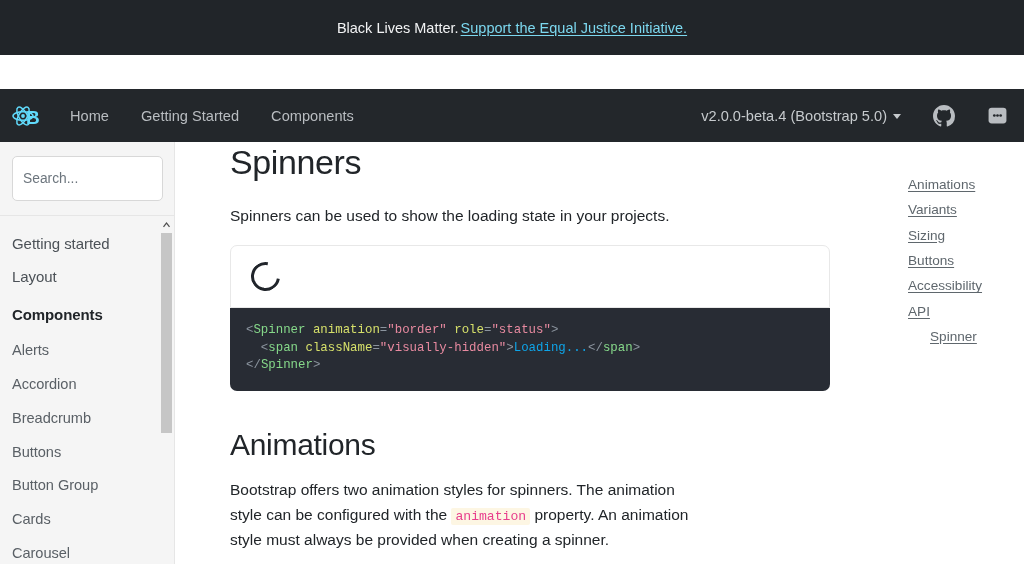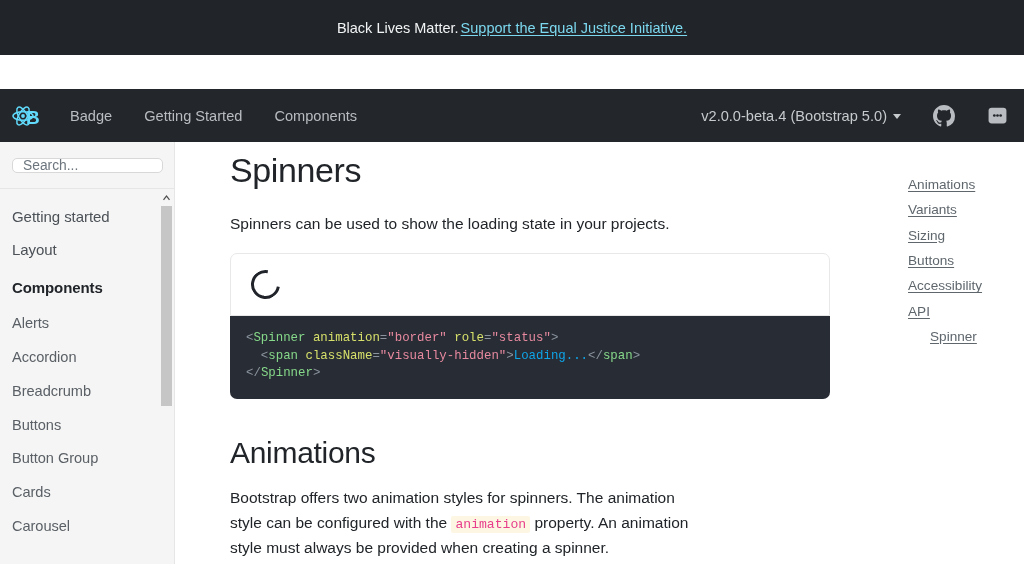--- a/index.html
+++ b/index.html
@@ -93,21 +93,21 @@
     flex: 0 0 175px;
     background: #f5f5f5;
     border-right: 1px solid #e6e6e6;
     display: flex;
     flex-direction: column;
     position: relative;
   }
   .search-wrap { padding: 14px 12px 14px 12px; }
   #search-input {
     width: 151px;
-    height: 15px;
+    height: 45px;
     border: 1px solid #d8d8d8;
     border-radius: 5px;
     background: #fff;
     padding: 0 10px;
     font-size: 13.8px;
     font-family: "Liberation Sans", sans-serif;
     color: #3a3a3a;
     outline: none;
   }
   #search-input::placeholder { color: #6c757d; }
@@ -171,21 +171,21 @@
     flex: 1;
     padding: 0 0 0 55px;
     overflow: hidden;
     position: relative;
   }
   h1.page-title {
     font-size: 34px;
     font-weight: 400;
     color: #212529;
     letter-spacing: -0.4px;
-    margin-top: 8px;
+    margin-top: 0;
     line-height: 1.2;
   }
   p.lead {
     font-size: 15.5px;
     color: #212529;
     margin-top: 21px;
     line-height: 1.5;
   }
 
   
@@ -283,21 +283,21 @@
       <g fill="none" stroke="#61dafb" stroke-width="1.5">
         <ellipse cx="11" cy="14" rx="10" ry="4.2"></ellipse>
         <ellipse cx="11" cy="14" rx="10" ry="4.2" transform="rotate(60 11 14)"></ellipse>
         <ellipse cx="11" cy="14" rx="10" ry="4.2" transform="rotate(120 11 14)"></ellipse>
       </g>
       <circle cx="11" cy="14" r="1.9" fill="#61dafb"></circle>
       <text x="14" y="22" font-family="Liberation Sans, sans-serif" font-size="19" font-weight="700" fill="#61dafb">B</text>
     </svg>
   </div>
   <div class="nav-links">
-    <a>Badge</a>
+    <a>Home</a>
     <a>Getting Started</a>
     <a>Components</a>
   </div>
   <div class="nav-right">
     <div class="version-select">
       <span>v2.0.0-beta.4 (Bootstrap 5.0)</span>
       <span class="caret"></span>
     </div>
     <a class="nav-icon">
       <svg width="22" height="22" viewBox="0 0 16 16" fill="#b9bdc1">

